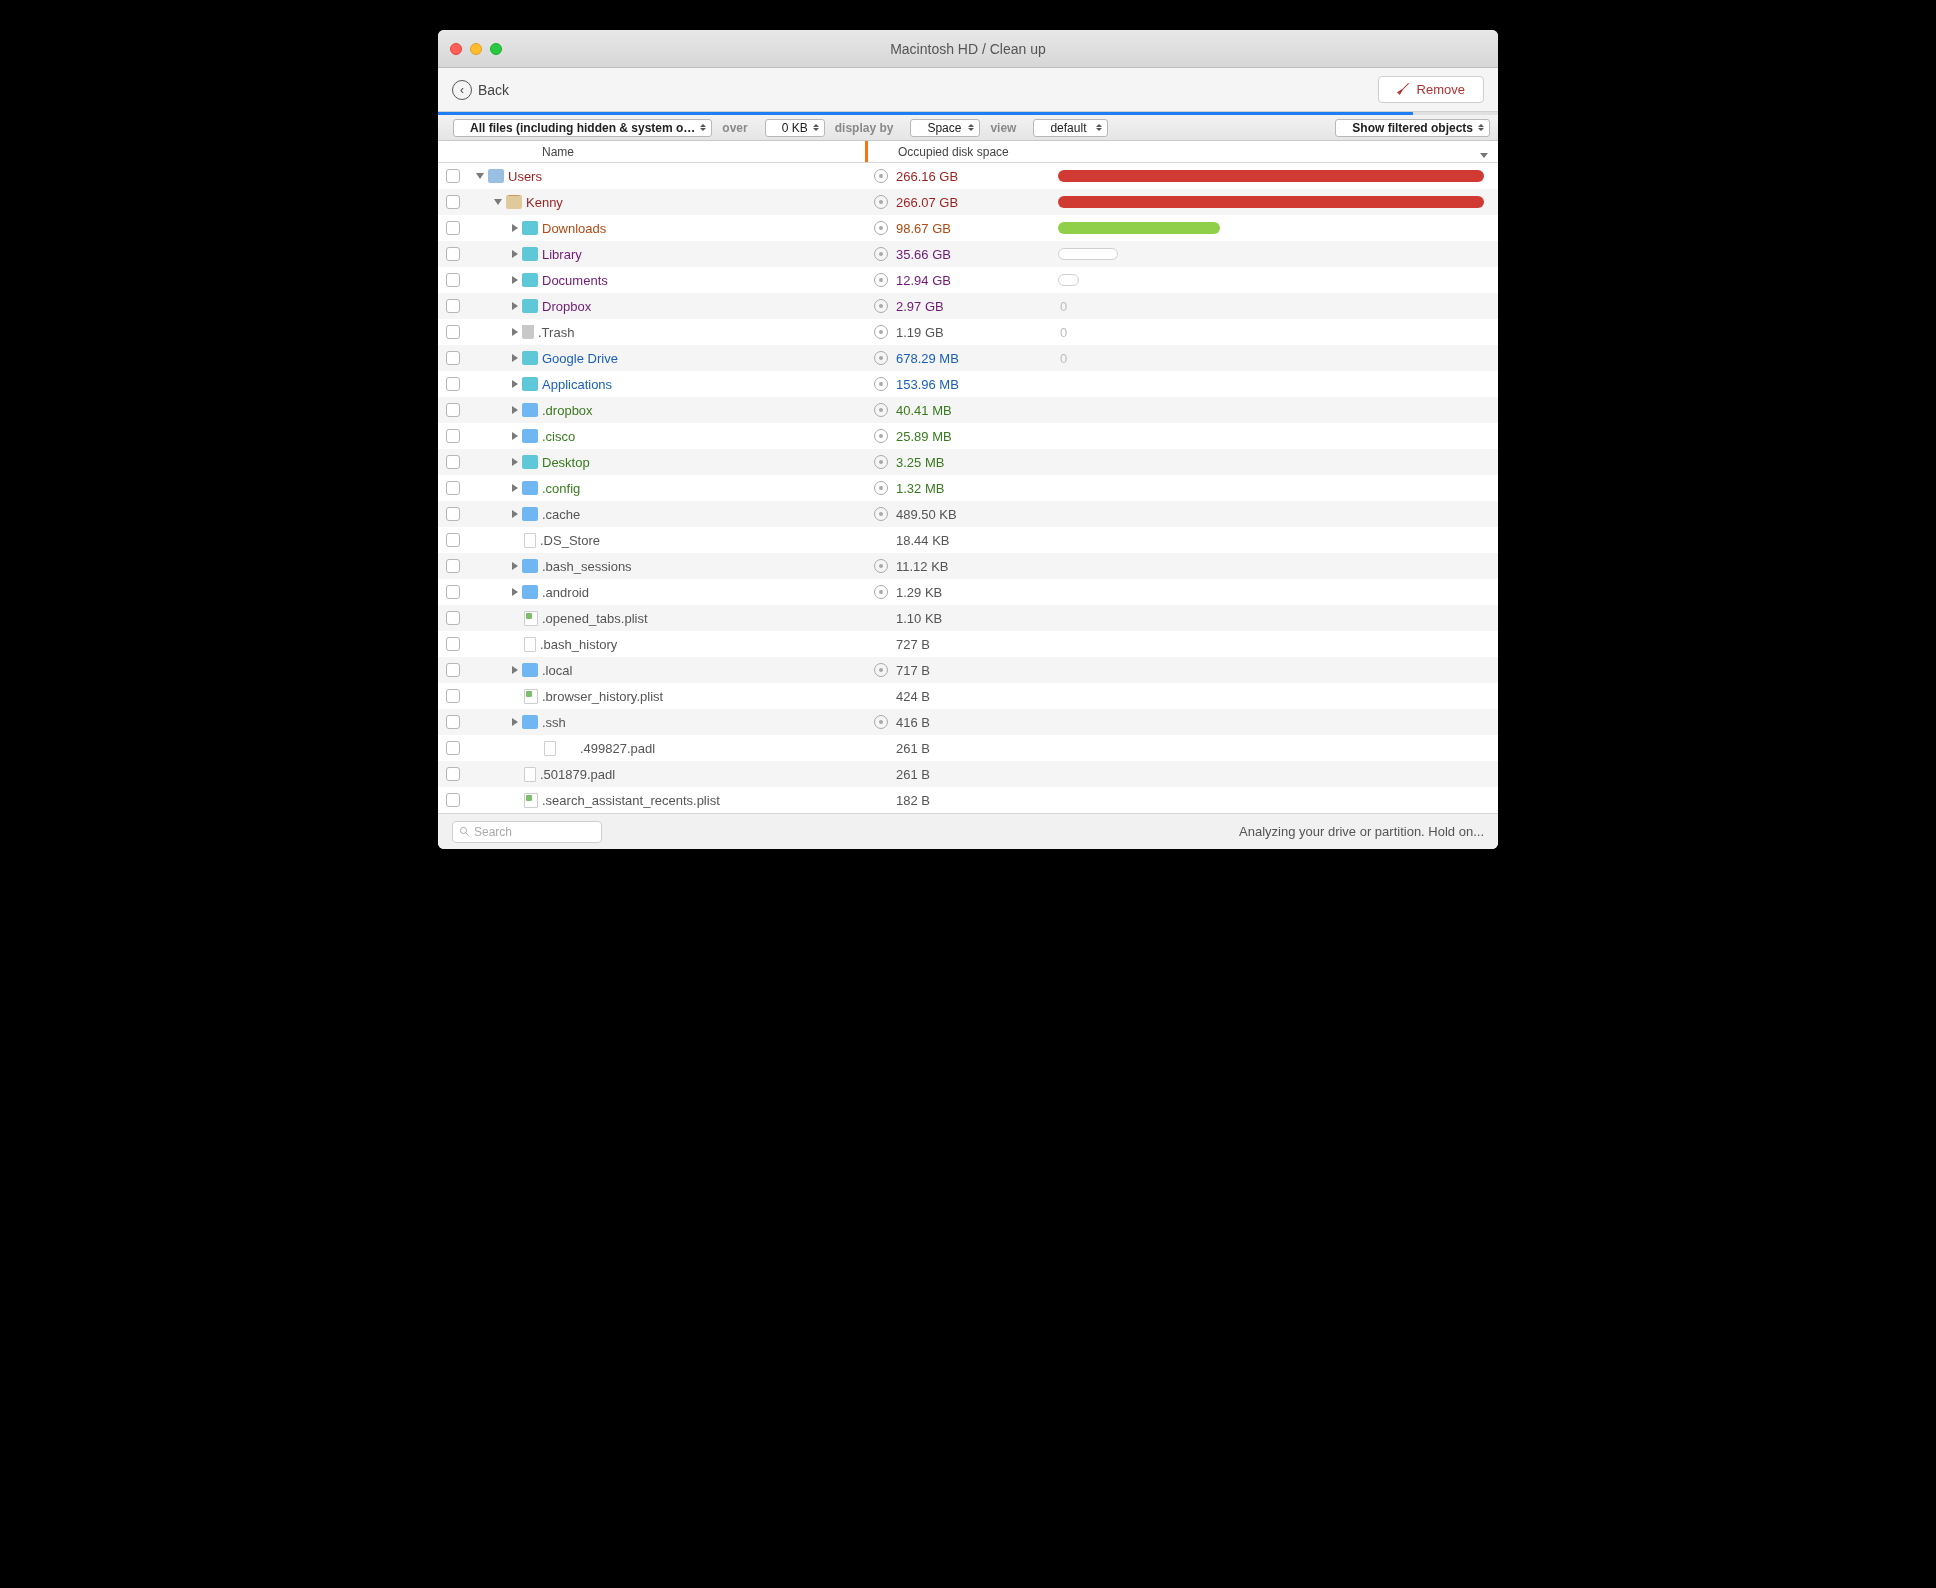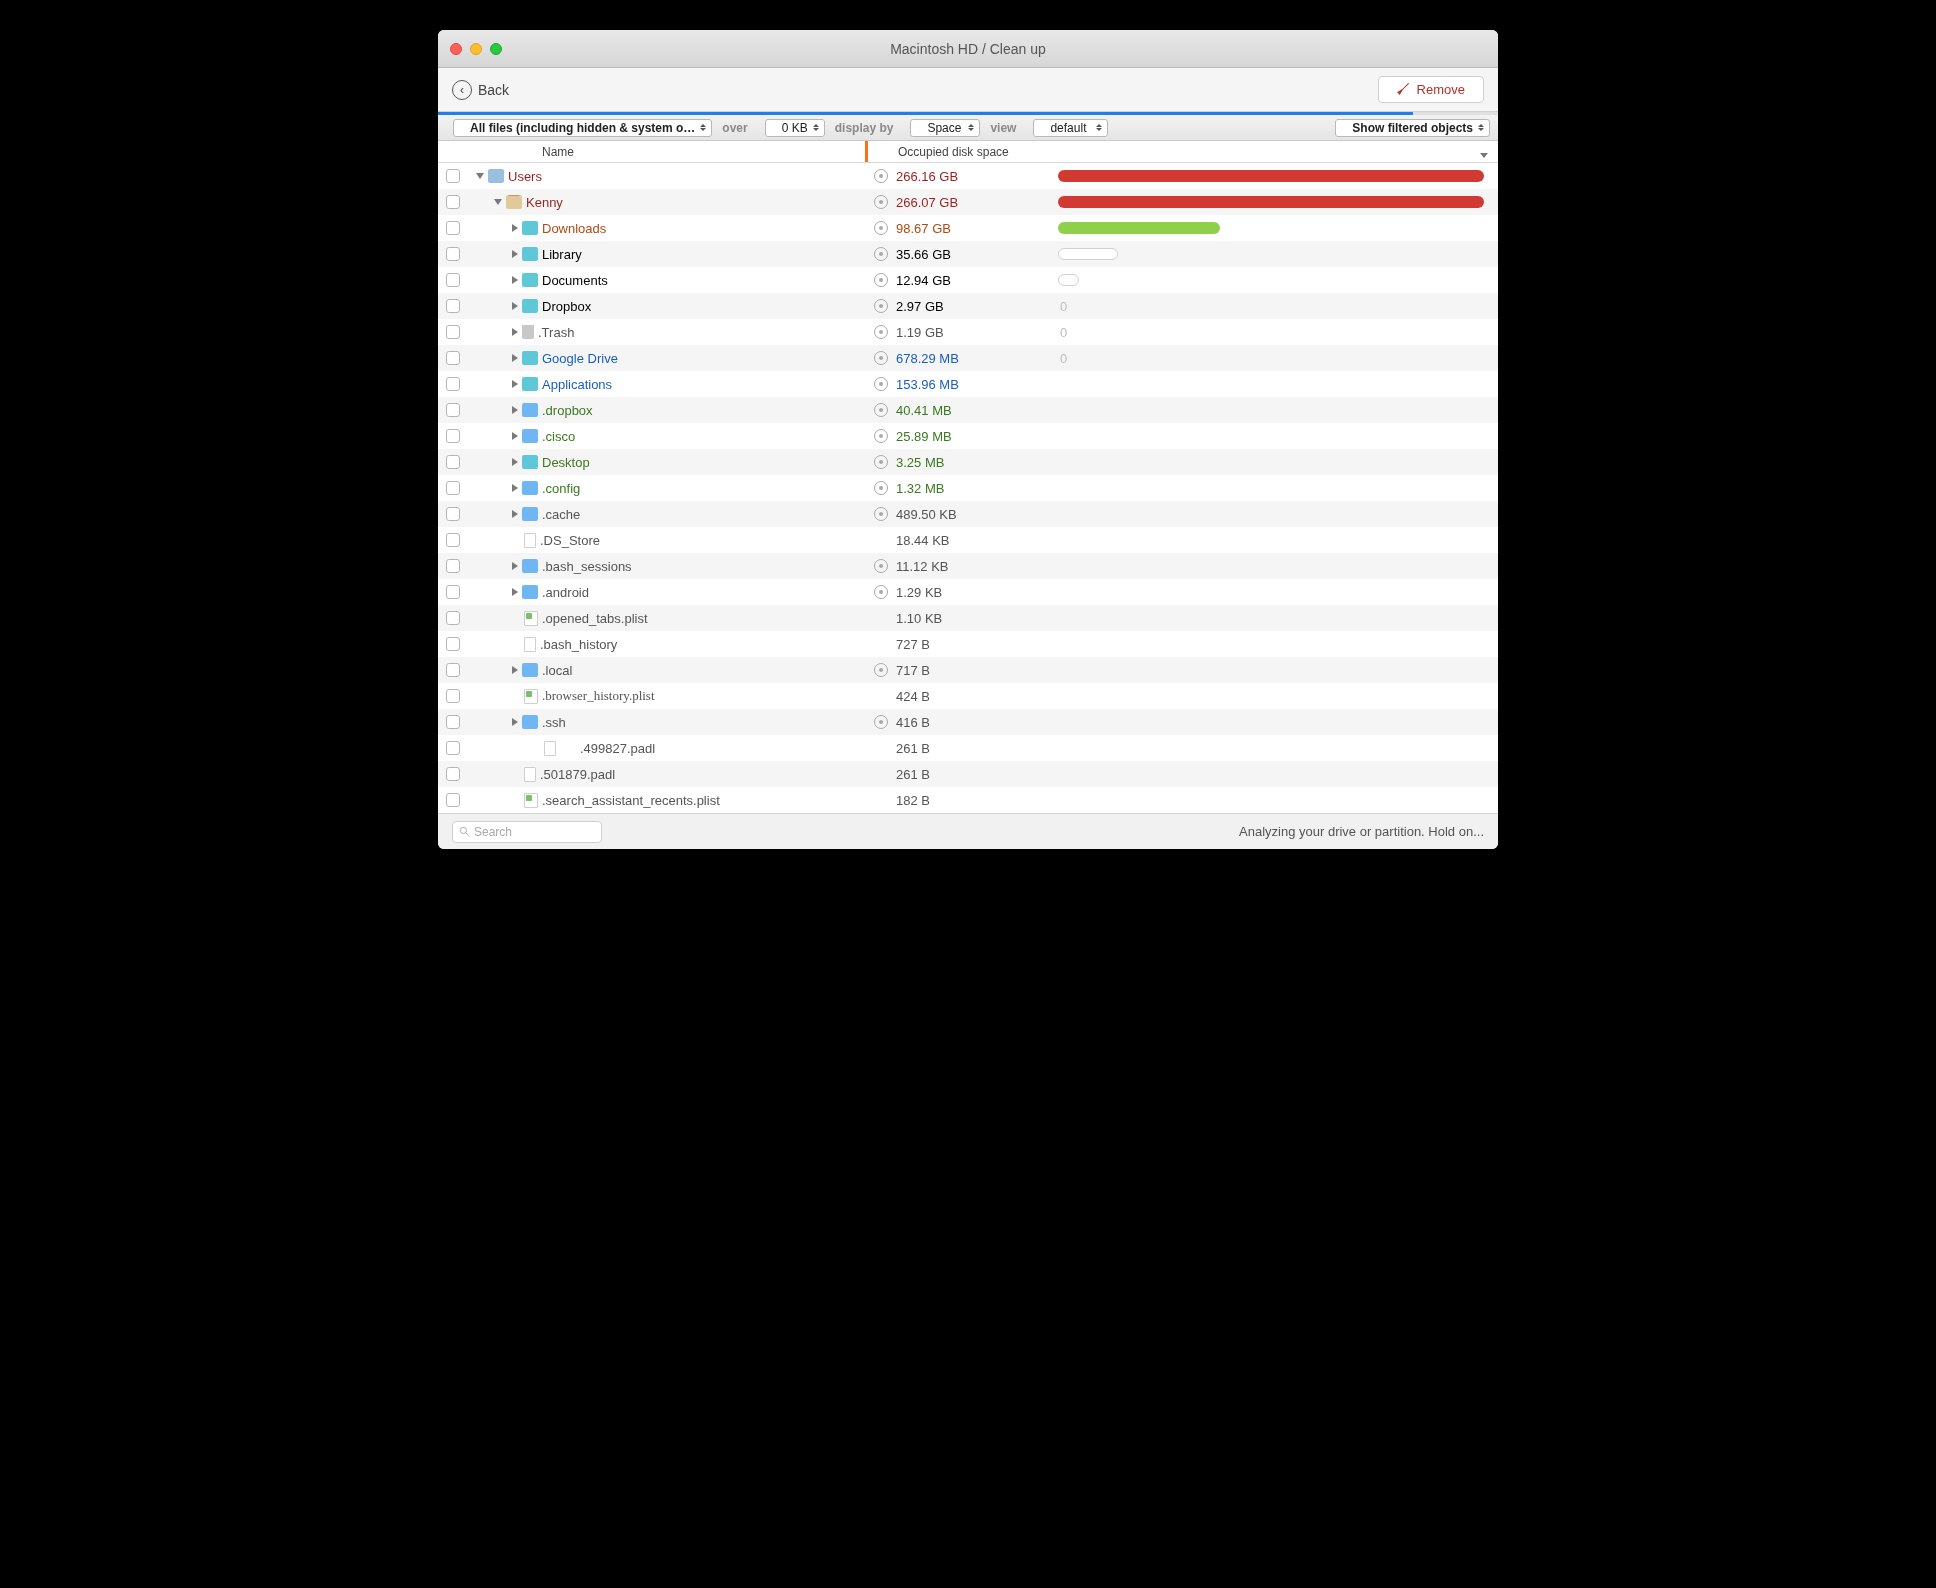--- a/index.html
+++ b/index.html
@@ -228,21 +228,21 @@
   .bar-outline {
     height:12px;border:1px solid #d0d0d0;border-radius:7px;background:#fff;
   }
   .bar-fill {
     height:12px;border-radius:7px;
   }
   .zero { color:#bdbdbd; font-size:13px; padding-left:2px;}
   
   .c-red    { color:#9a1f1f; }
   .c-orange { color:#b04a12; }
-  .c-brown  { color:#000000; }
+  .c-brown  { color:#701a75; }
   .c-blue   { color:#1a5fbf; }
   .c-green  { color:#3a7a1f; }
   .c-gray   { color:#555; }
   
   .statusbar {
     height: 36px;
     background: #f1f1f1;
     border-top: 1px solid #d4d4d4;
     display: flex;
     align-items: center;
@@ -645,21 +645,21 @@
         <div class="cell-size">
           <span class="quickglance"></span>
           <span class="size-text c-gray">717 B</span>
         </div>
         <div class="cell-bar"></div>
       </div>
       <div class="row">
         <div class="cell-check">
           <span class="cb"></span>
         </div>
-        <div class="cell-tree" style="padding-left: 44px; font-family: Liberation Serif, serif;">
+        <div class="cell-tree" style="padding-left: 44px;">
           <span class="disclosure none"></span>
           <span class="icon plist"></span>
           <span class="row-name c-gray">.browser_history.plist</span>
         </div>
         <div class="cell-size">
           <span style="width: 14px;"></span>
           <span class="size-text c-gray">424 B</span>
         </div>
         <div class="cell-bar"></div>
       </div>

